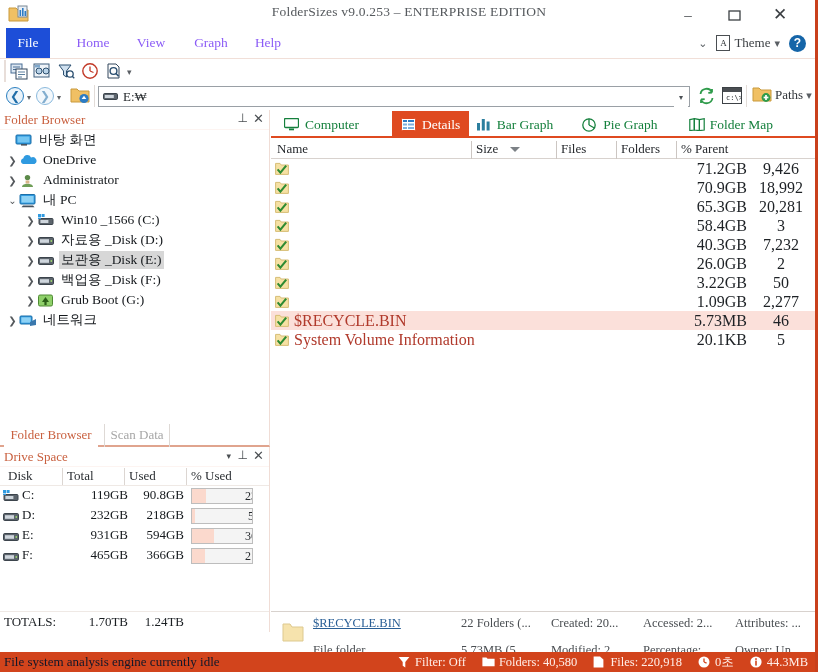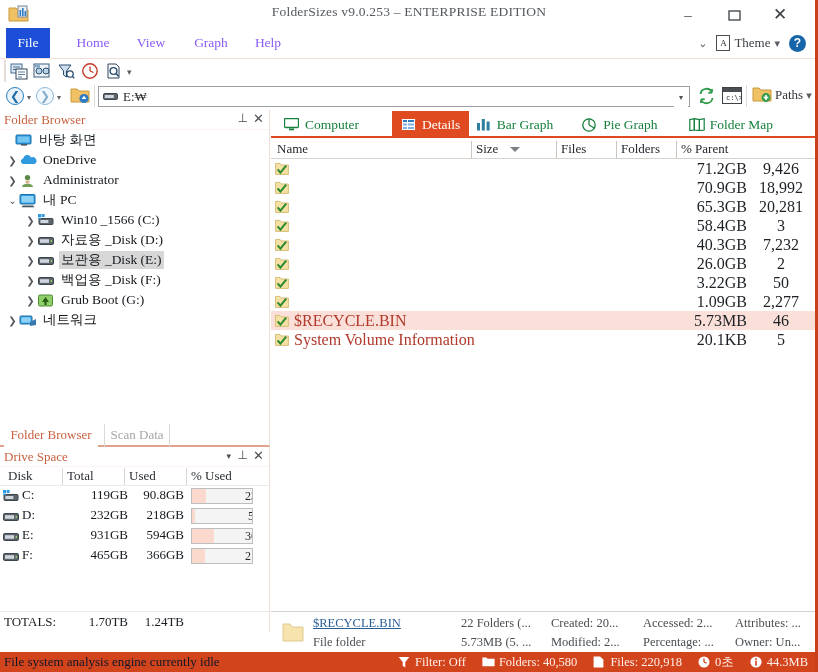--- a/index.html
+++ b/index.html
@@ -257,21 +257,21 @@
 
   
   .detailstrip {
     position: absolute; left: 271px; top: 611px; width: 547px; height: 41px;
     background: #ffffff; border-top: 1px solid #d8d2ce;
   }
   .ds-folder-ico { position: absolute; left: 10px; top: 8px; width: 24px; height: 24px; }
   .dcol { position: absolute; top: 4px; font-size: 12.5px; }
   .dcol .l1 { color: #2a5f96; text-decoration: underline; white-space: nowrap; }
   .dcol .l1.plain { color: #4a4e52; text-decoration: none; }
-  .dcol .l2 { color: #4a4e52; margin-top: 4px; white-space: nowrap; }
+  .dcol .l2 { color: #4a4e52; margin-top: 12px; white-space: nowrap; }
 
   
   .statusbar {
     position: absolute; left: 0; bottom: 0; width: 818px; height: 20px;
     background: #d2441c;
   }
   .sb-msg { position: absolute; left: 4px; top: 2px; font-size: 13px;
     color: #0f172a; white-space: nowrap; }
   .sb-items { position: absolute; right: 10px; top: 0; height: 20px;
     display: flex; align-items: center; gap: 16px; }

